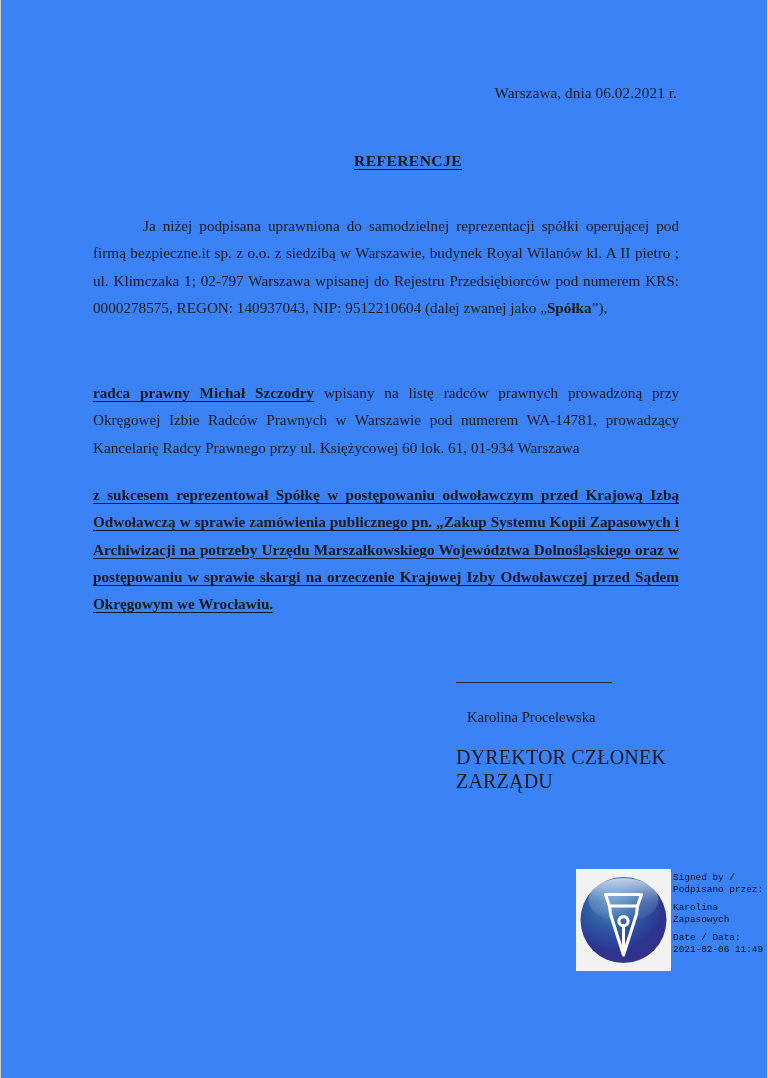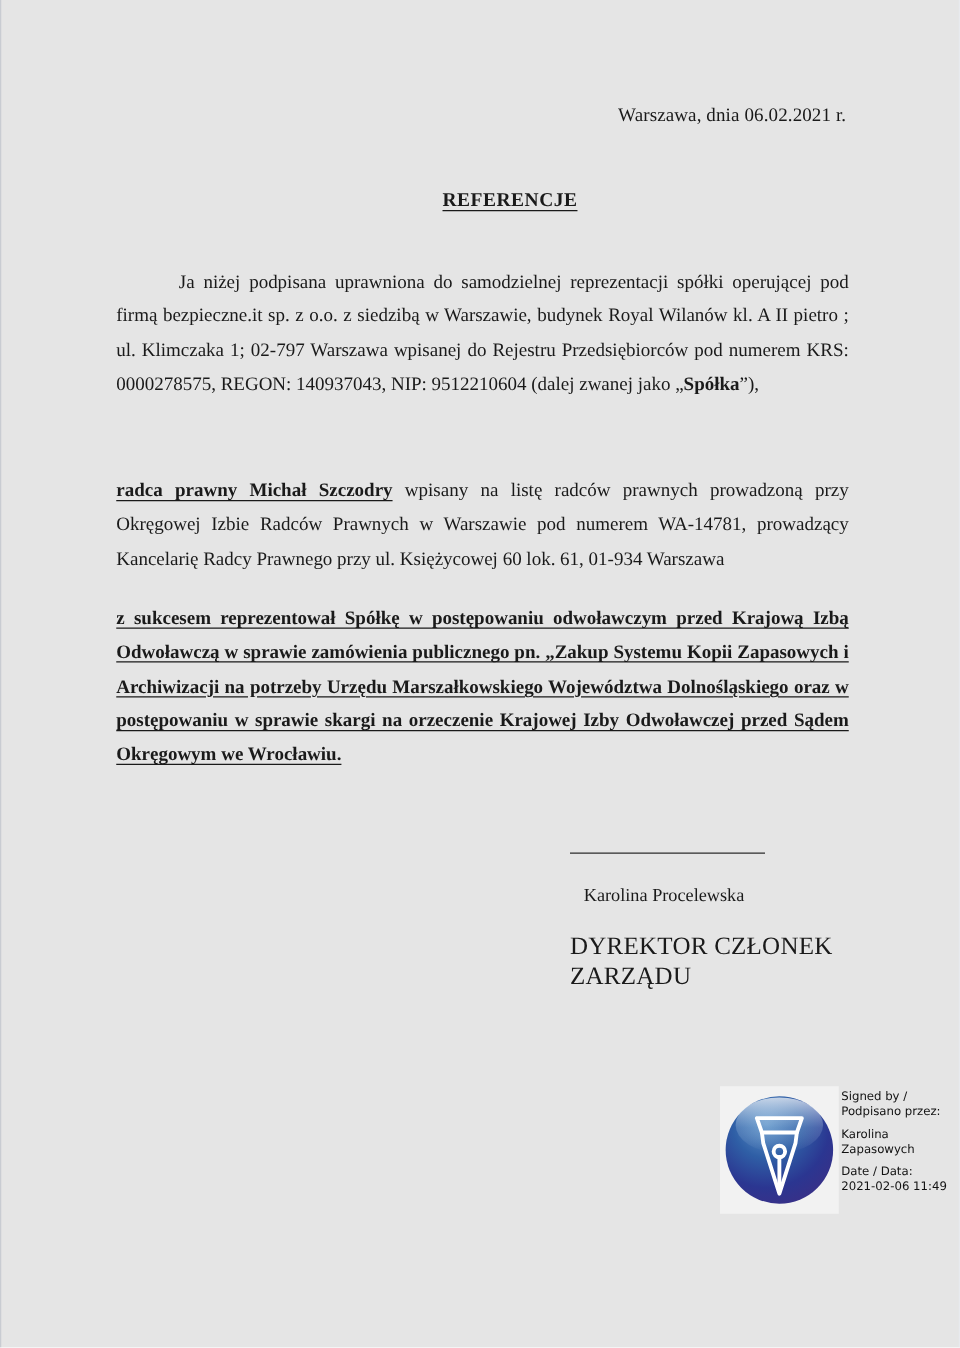--- a/index.html
+++ b/index.html
@@ -9,21 +9,21 @@
     background: #ffffff;
   }
   body {
     font-family: "Liberation Serif", "DejaVu Serif", serif;
     color: #1a1a1a;
   }
   .page {
     position: relative;
     width: 768px;
     height: 1078px;
-    background: #e5e5e5;
+    background: #3b82f6;
     border-left: 1px solid #c9ccd2;
     border-right: 1px solid #e8eaee;
     box-sizing: border-box;
     overflow: hidden;
   }
 
   
   .date-line {
     position: absolute;
     left: 90px;
@@ -139,21 +139,21 @@
     left: 97px;
     top: 3px;
     width: 96px;
     font-family: "DejaVu Sans", "Liberation Sans", sans-serif;
     font-size: 9.4px;
     line-height: 11.6px;
     color: #111111;
   }
   .stamp-text .grp { margin-bottom: 7px; }
   .stamp-text .grp:last-child { margin-bottom: 0; }
-  .stamp-text div { white-space: nowrap; }
+  .stamp-text div { white-space: nowrap; font-family: Liberation Mono, monospace; }
 </style>
 </head>
 <body>
 
 <div class="page">
 
   <div class="date-line">Warszawa, dnia 06.02.2021 r.</div>
 
   <div class="doc-title"><span>REFERENCJE</span></div>
 

